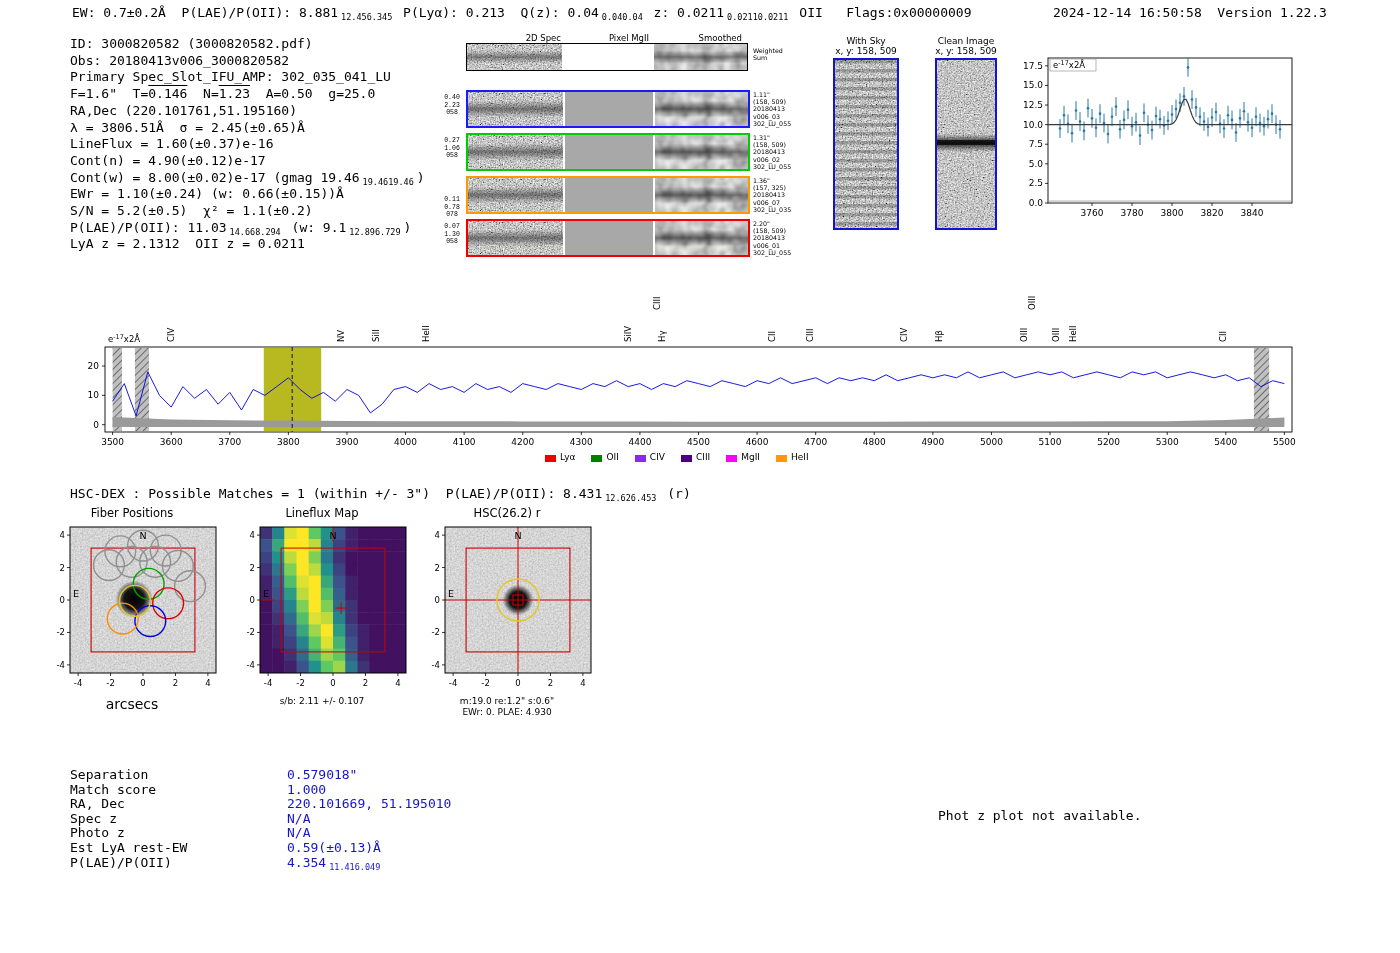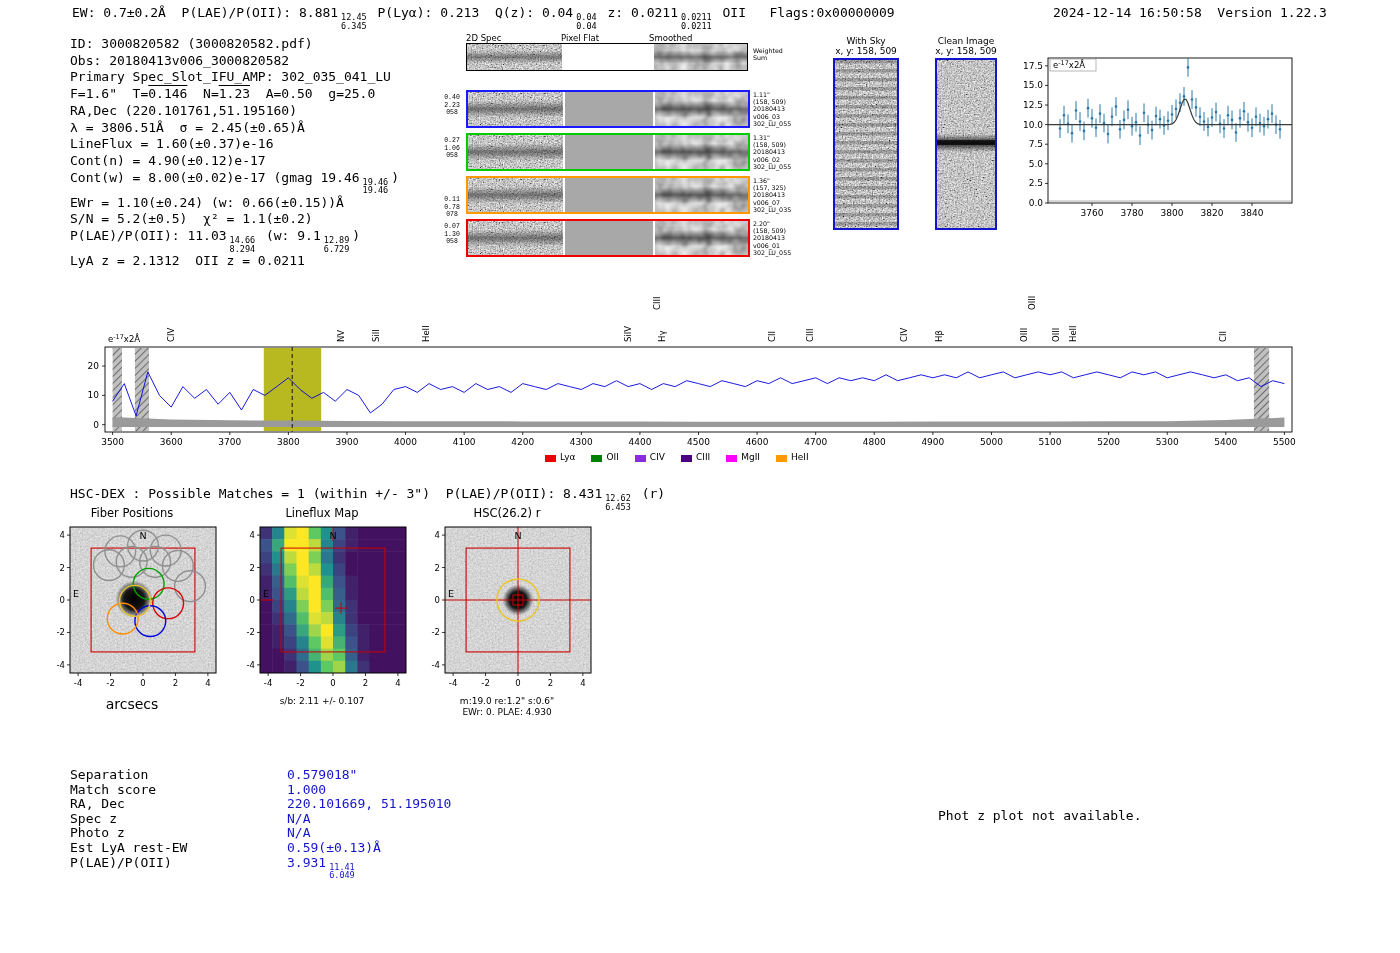--- a/index.html
+++ b/index.html
@@ -6,26 +6,26 @@
   html,body{background:#fff}
   #report{position:relative;width:1400px;height:953px;background:#fff;overflow:hidden;
           font-family:"DejaVu Sans Mono",monospace;font-size:13px;color:#000}
   svg{display:block}
   svg text{font-family:"DejaVu Sans",sans-serif;fill:#000}
 
   .hdr{position:absolute;top:5px;left:72px;white-space:pre}
   .ts{left:1053px}
 
   #info-block{position:absolute;left:70px;top:36px;line-height:16.7px;white-space:pre}
-  .frac{display:inline-flex;flex-direction:column;vertical-align:-3px;line-height:8.5px;font-size:8.5px;margin:0 3px}
+  .frac{display:inline-flex;flex-direction:row;vertical-align:-3px;line-height:8.5px;font-size:8.5px;margin:0 3px}
   .over{text-decoration:overline}
 
   #spec2d{position:absolute;left:466px;top:33px;width:360px;height:230px}
   .sp-headers{display:flex;font-family:"DejaVu Sans",sans-serif;font-size:8.5px}
-  .sp-h{display:inline-block;text-align:left}
+  .sp-h{display:inline-block;text-align:right}
   .sp-top{position:absolute;left:0;top:10px;display:flex;gap:2px;border:1.5px solid #000;background:#fff}
   .sp-blank{background:#fff;height:26px}
   .sp-row{position:absolute;left:0;display:flex;gap:2px;border:2px solid #000;background:#fff}
   .sp-left{position:absolute;left:-26px;width:24px;text-align:center;font-family:Liberation Mono, monospace;
            font-size:6.5px;line-height:7.5px}
   .sp-right{position:absolute;left:287px;font-family:"DejaVu Sans",sans-serif;font-size:6.3px;line-height:7.2px;white-space:nowrap}
   .sp-ws{top:14px}
 
   .skyp{position:absolute;text-align:center;font-family:"DejaVu Sans",sans-serif;font-size:9px}
   #withsky{left:818px;top:36px;width:96px}
@@ -112,21 +112,21 @@
   </svg>
 
   <div class="hdr" id="header-left"><span>EW: 0.7±0.2Å  P(LAE)/P(OII): 8.881</span><span class="frac"><span class="fh">12.45</span><span class="fl">6.345</span></span><span> P(Lyα): 0.213  Q(z): 0.04</span><span class="frac"><span class="fh">0.04</span><span class="fl">0.04</span></span><span> z: 0.0211</span><span class="frac"><span class="fh">0.0211</span><span class="fl">0.0211</span></span><span> OII   Flags:0x00000009</span></div>
   <div class="hdr ts">2024-12-14 16:50:58  Version 1.22.3</div>
 
   <div id="info-block"><div class="iline"><span>ID: 3000820582 (3000820582.pdf)</span></div><div class="iline"><span>Obs: 20180413v006_3000820582</span></div><div class="iline"><span>Primary Spec_Slot_IFU_AMP: 302_035_041_LU</span></div><div class="iline"><span>F=1.6"  T=</span><span class="over">0.146</span><span>  N=</span><span class="over">1.23</span><span>  A=0.50  g=25.0</span></div><div class="iline"><span>RA,Dec (220.101761,51.195160)</span></div><div class="iline"><span>λ = 3806.51Å  σ = 2.45(±0.65)Å</span></div><div class="iline"><span>LineFlux = 1.60(±0.37)e-16</span></div><div class="iline"><span>Cont(n) = 4.90(±0.12)e-17</span></div><div class="iline"><span>Cont(w) = 8.00(±0.02)e-17 (gmag 19.46</span><span class="frac"><span class="fh">19.46</span><span class="fl">19.46</span></span><span>)</span></div><div class="iline"><span>EWr = 1.10(±0.24) (w: 0.66(±0.15))Å</span></div><div class="iline"><span>S/N = 5.2(±0.5)  χ² = 1.1(±0.2)</span></div><div class="iline"><span>P(LAE)/P(OII): 11.03</span><span class="frac"><span class="fh">14.66</span><span class="fl">8.294</span></span><span> (w: 9.1</span><span class="frac"><span class="fh">12.89</span><span class="fl">6.729</span></span><span>)</span></div><div class="iline"><span>LyA z = 2.1312  OII z = 0.0211</span></div></div>
 
   <div id="spec2d">
       <div class="sp-headers">
         <span class="sp-h" style="width: 95px;">2D Spec</span>
-        <span class="sp-h" style="width: 88px;">Pixel Flat</span>
+        <span class="sp-h" style="width: 88px;">Pixel MgII</span>
         <span class="sp-h" style="width: 93px;">Smoothed</span>
       </div>
       <div class="sp-top">
         <svg width="95" height="26">
           <rect x="0" y="0" width="95" height="26" fill="#cfcfcf"></rect>
           <rect x="0" y="0" width="95" height="26" filter="url(#fNoiseF)" opacity="0.8"></rect>
           <rect x="0" y="6.5" width="95" height="13" fill="url(#bandG)" opacity="0.5"></rect>
         </svg>
         <div class="sp-blank" style="width: 88px;"></div>
         <svg width="93" height="26">
@@ -816,18 +816,18 @@
       <div class="mt-row">
         <span class="mt-label">Photo z</span>
         <span class="mt-val"><span>N/A</span></span>
       </div>
       <div class="mt-row">
         <span class="mt-label">Est LyA rest-EW</span>
         <span class="mt-val"><span>0.59(±0.13)Å</span></span>
       </div>
       <div class="mt-row">
         <span class="mt-label">P(LAE)/P(OII)</span>
-        <span class="mt-val"><span>3.931</span><span class="frac"><span class="fh">11.41</span><span class="fl">6.049</span></span></span>
+        <span class="mt-val"><span>4.354</span><span class="frac"><span class="fh">11.41</span><span class="fl">6.049</span></span></span>
       </div>
     </div>
   <div id="photz-note">Phot z plot not available.</div>
 
 </div>
 
 </body></html>

